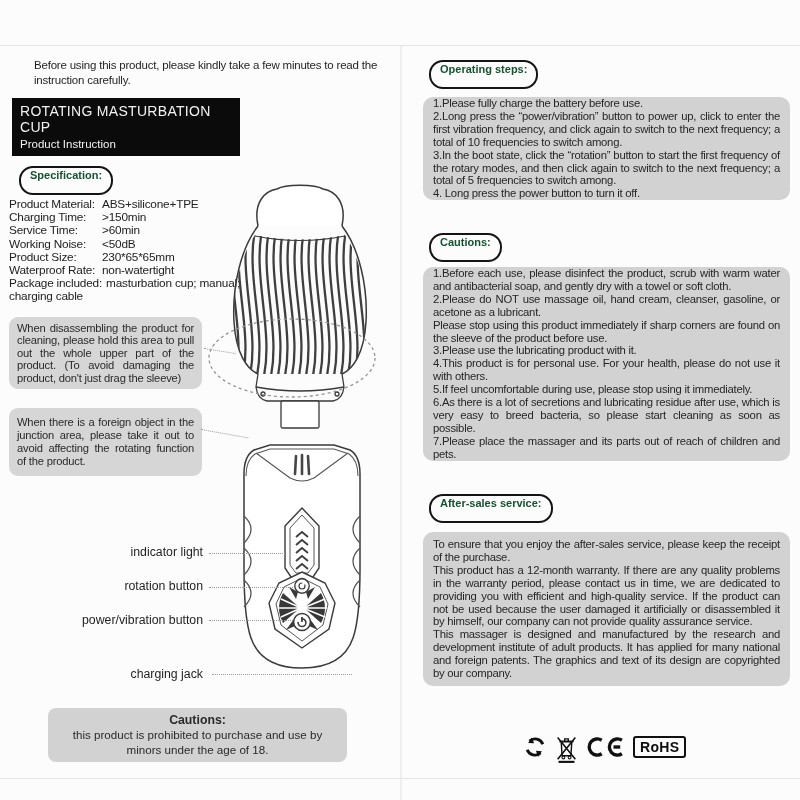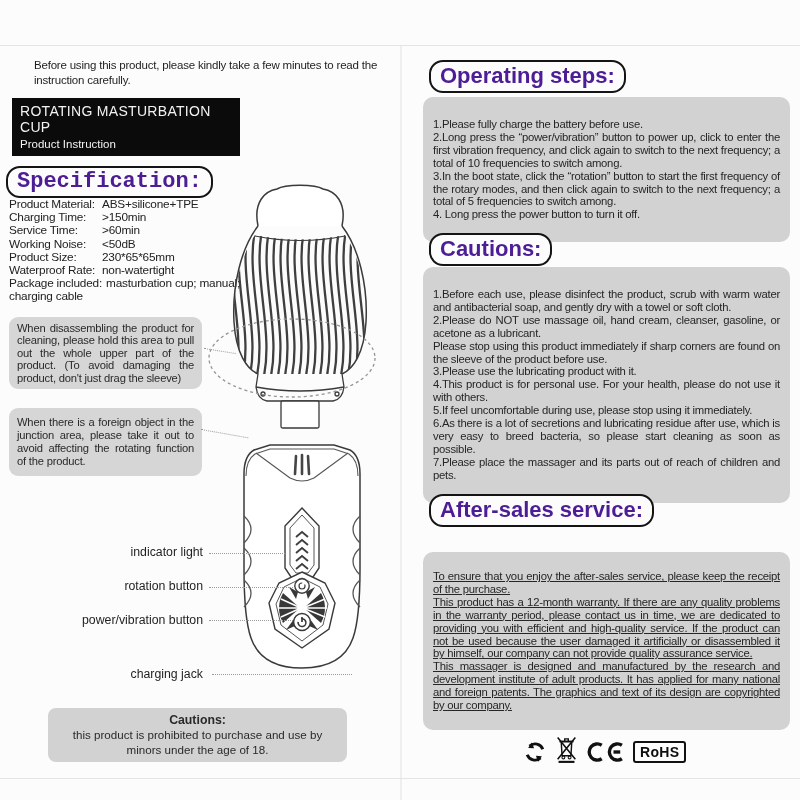--- a/index.html
+++ b/index.html
@@ -6,36 +6,36 @@
   #page{position:relative;width:800px;height:800px;background:#fcfcfc;overflow:hidden;
         font-family:"Liberation Sans","DejaVu Sans",sans-serif;color:#262626;}
   .abs{position:absolute;}
   .hairline{position:absolute;background:#e4e4e4;height:1px;}
   .vdivider{position:absolute;background:#efefef;width:2px;}
   .intro{left:10px;top:58px;width:372px;font-size:11.5px;line-height:15px;letter-spacing:-0.2px;color:#1f1f1f;margin-left:24px;}
   .titleblock{left:12px;top:98px;width:212px;background:#0b0b0b;color:#f2f2f2;padding:5px 8px 6px;}
   .titleblock .main{font-size:14px;letter-spacing:0.3px;}
   .titleblock .sub{font-size:11.5px;margin-top:3px;}
   .pill{position:absolute;display:inline-block;border:2px solid #141414;border-radius:14px;
-        padding:1px 9px 2px;font-weight:bold;font-size:22px;color:#4c1d95;background:#fcfcfc;white-space:nowrap;}
+        padding:1px 9px 12px;font-weight:bold;font-size:11px;color:#14532d;background:#fcfcfc;white-space:nowrap;}
   .speclist{left:9px;top:198px;width:242px;font-size:11.8px;line-height:13.2px;letter-spacing:-0.2px;color:#222;}
   .spec-label{display:inline-block;width:93px;}
   .spec-row--flow .spec-label{width:auto;margin-right:4px;}
   .notebox{position:absolute;left:9px;width:177px;background:#d6d6d6;border-radius:9px;
            font-size:11.2px;letter-spacing:-0.2px;text-align:justify;color:#2a2a2a;padding:5px 8px;}
   .graybox{position:absolute;left:423px;width:347px;background:#d2d2d2;border-radius:10px;
            font-size:11.3px;line-height:12.9px;letter-spacing:-0.25px;text-align:justify;
-           white-space:pre-line;color:#262626;padding:21px 10px;}
+           white-space:pre-line;color:#262626;padding:0 10px;}
   .devlabel{position:absolute;left:40px;width:163px;text-align:right;font-size:12.3px;color:#1f1f1f;white-space:nowrap;}
   .leader{position:absolute;height:0;border-top:1.6px dotted #9b9b9b;transform-origin:left center;}
   .warning{position:absolute;left:48px;top:708px;width:279px;background:#d2d2d2;border-radius:8px;
            padding:5px 10px;text-align:center;color:#2a2a2a;}
   .warning .wtitle{font-weight:bold;font-size:12.3px;}
   .warning .wbody{font-size:11.6px;line-height:15px;}
-  .certrow{position:absolute;left:524px;top:736px;display:flex;align-items:flex-end;gap:9px;}
+  .certrow{position:absolute;left:524px;top:736px;display:flex;align-items:flex-start;gap:9px;}
   .rohs{border:2px solid #111;border-radius:3px;padding:0 5px;font-weight:bold;font-size:14px;
         letter-spacing:0.3px;color:#0d0d0d;line-height:18px;}
   svg{display:block;}
 </style>
 </head>
 <body>
 
 <div id="page">
 
   <div class="hairline" style="left:0;top:45px;width:800px;"></div>
@@ -44,21 +44,21 @@
 
   <div>
 
     <div class="abs intro">Before using this product, please kindly take a few minutes to read the instruction carefully.</div>
 
     <div class="abs titleblock">
       <div class="main">ROTATING MASTURBATION CUP</div>
       <div class="sub">Product Instruction</div>
     </div>
 
-    <div class="pill" style="left:6px;top:166px;font-family:Liberation Mono, monospace;">Specification:</div>
+    <div class="pill" style="left:19px;top:166px;">Specification:</div>
 
     <div class="abs speclist">
       <div class="spec-row"><span class="spec-label">Product Material:</span><span class="spec-value">ABS+silicone+TPE</span></div>
       <div class="spec-row"><span class="spec-label">Charging Time:</span><span class="spec-value">&gt;150min</span></div>
       <div class="spec-row"><span class="spec-label">Service Time:</span><span class="spec-value">&gt;60min</span></div>
       <div class="spec-row"><span class="spec-label">Working Noise:</span><span class="spec-value">&lt;50dB</span></div>
       <div class="spec-row"><span class="spec-label">Product Size:</span><span class="spec-value">230*65*65mm</span></div>
       <div class="spec-row"><span class="spec-label">Waterproof Rate:</span><span class="spec-value">non-watertight</span></div>
       <div class="spec-row spec-row--flow"><span class="spec-label">Package included:</span><span class="spec-value">masturbation cup; manual; charging cable</span></div>
     </div>
@@ -194,21 +194,21 @@
     <div class="graybox" style="top:267px;">1.Before each use, please disinfect the product, scrub with warm water and antibacterial soap, and gently dry with a towel or soft cloth.
 2.Please do NOT use massage oil, hand cream, cleanser, gasoline, or acetone as a lubricant.
 Please stop using this product immediately if sharp corners are found on the sleeve of the product before use.
 3.Please use the lubricating product with it.
 4.This product is for personal use. For your health, please do not use it with others.
 5.If feel uncomfortable during use, please stop using it immediately.
 6.As there is a lot of secretions and lubricating residue after use, which is very easy to breed bacteria, so please start cleaning as soon as possible.
 7.Please place the massager and its parts out of reach of children and pets.</div>
 
     <div class="pill" style="left:429px;top:494px;">After-sales service:</div>
-    <div class="graybox" style="top:552px;padding:18px 10px;text-decoration:underline;">To ensure that you enjoy the after-sales service, please keep the receipt of the purchase.
+    <div class="graybox" style="top:532px;padding:6px 10px;">To ensure that you enjoy the after-sales service, please keep the receipt of the purchase.
 This product has a 12-month warranty. If there are any quality problems in the warranty period, please contact us in time, we are dedicated to providing you with efficient and high-quality service. If the product can not be used because the user damaged it artificially or disassembled it by himself, our company can not provide quality assurance service.
 This massager is designed and manufactured by the research and development institute of adult products. It has applied for many national and foreign patents. The graphics and text of its design are copyrighted by our company.</div>
 
     <div class="certrow">
       <svg width="22" height="22" viewBox="0 0 24 24">
         <path d="M20.5,9 A9,9 0 0 0 6,5.5" fill="none" stroke="#111" stroke-width="3.2"></path>
         <path d="M8.5,1.5 L4.5,7.5 L11,7.8 Z" fill="#111"></path>
         <path d="M3.5,15 A9,9 0 0 0 18,18.5" fill="none" stroke="#111" stroke-width="3.2"></path>
         <path d="M15.5,22.5 L19.5,16.5 L13,16.2 Z" fill="#111"></path>
       </svg>

